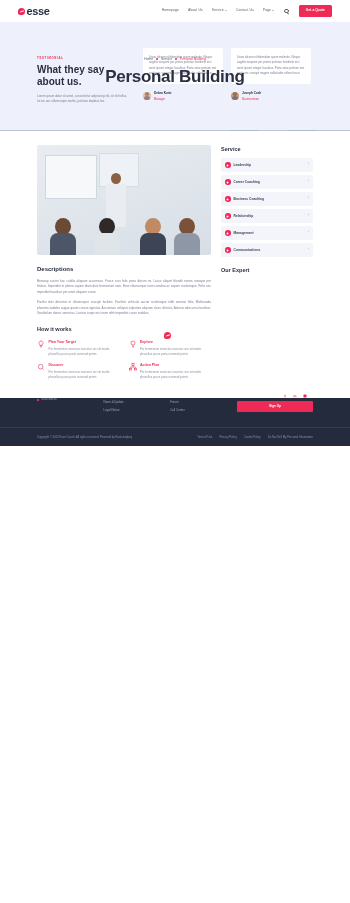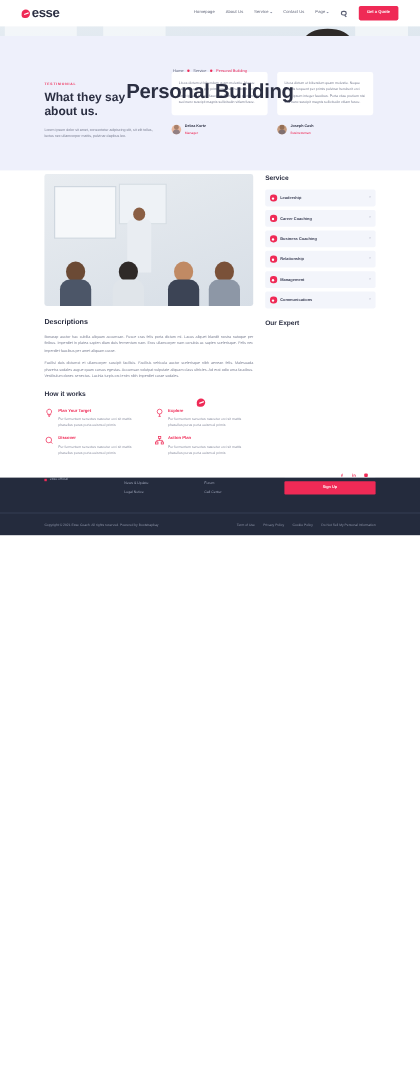--- a/index.html
+++ b/index.html
@@ -467,21 +467,21 @@
           <span class="share-ic">
               <svg viewBox="0 0 24 24" fill="currentColor">
                 <rect x="3" y="3" width="18" height="18" rx="5"></rect>
               </svg>
             </span>
         </div>
       </div>
     </div>
   </div>
 
-  <div class="testi" style="position:relative;top:12px;">
+  <div class="testi" style="position:relative;top:0;">
     <div class="testi-inner">
       <div class="testi-left">
         <div class="eyebrow">TESTIMONIAL</div>
         <div class="testi-h">What they say about us.</div>
         <div class="testi-p">Lorem ipsum dolor sit amet, consectetur adipiscing elit, sit elit tellus, luctus nec ullamcorper mattis, pulvinar dapibus leo.</div>
       </div>
       <div style="flex:1;">
         <div class="testi-cards">
           <div class="tcard">
             <p>Litora dictum et bibendum quam molestie. Neque sagittis torquent per primis pulvinar hendrerit orci amet ipsum integer faucibus. Porta vitae pretium nisi sed nunc suscipit magnis sollicitudin vitlam fusce.</p>

